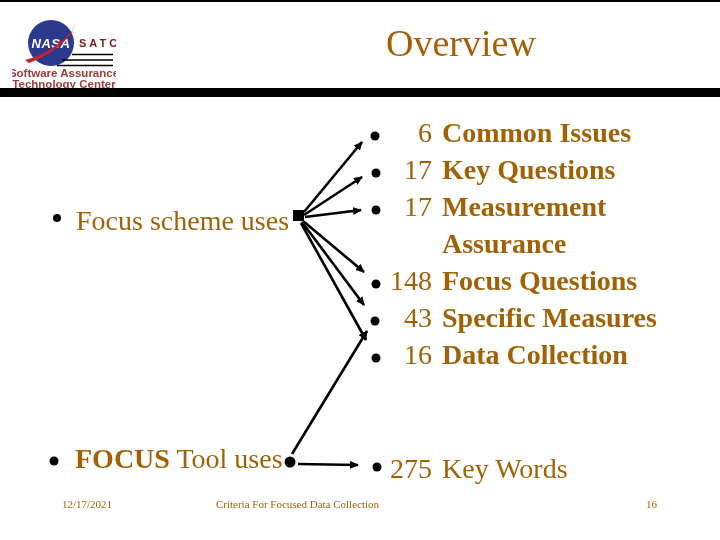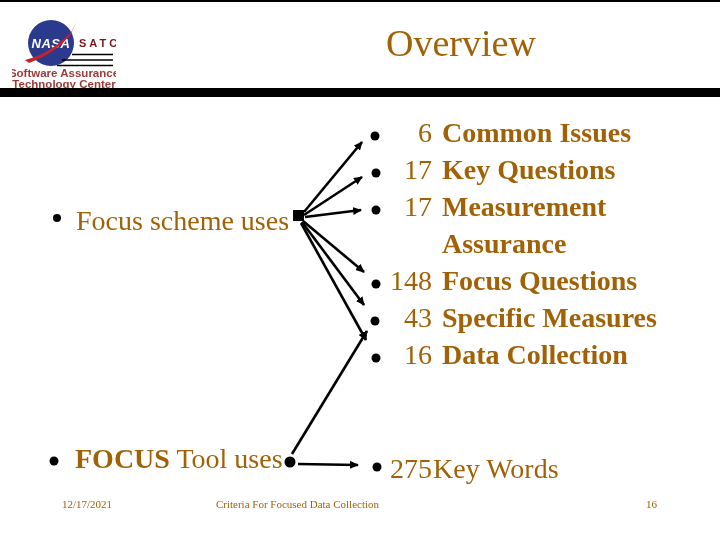--- a/index.html
+++ b/index.html
@@ -28,21 +28,21 @@
   #focus-tool{left:75px;top:440px;}
   #focus-tool .b{font-weight:bold;}
 
   .fan-list{position:absolute;left:388px;top:114px;}
   .fan-row{display:flex;font-size:28px;line-height:37px;white-space:nowrap;}
   .fan-row .num{width:44px;text-align:right;flex:0 0 44px;}
   .fan-row .txt{margin-left:10px;font-weight:bold;}
 
   .kw-row{position:absolute;left:388px;top:450px;display:flex;font-size:28px;line-height:37px;white-space:nowrap;}
   .kw-row .num{width:44px;text-align:right;flex:0 0 44px;}
-  .kw-row .txt{margin-left:1px;}
+  .kw-row .txt{margin-left:10px;}
 
   .footer{position:absolute;left:0;top:494px;width:720px;height:20px;font-size:11px;line-height:16px;}
   .footer .date{position:absolute;left:62px;top:2px;}
   .footer .center{position:absolute;left:0;top:2px;width:595px;text-align:center;}
   .footer .page{position:absolute;left:646px;top:2px;}
 </style>
 </head>
 <body>
 
 <div class="slide">

